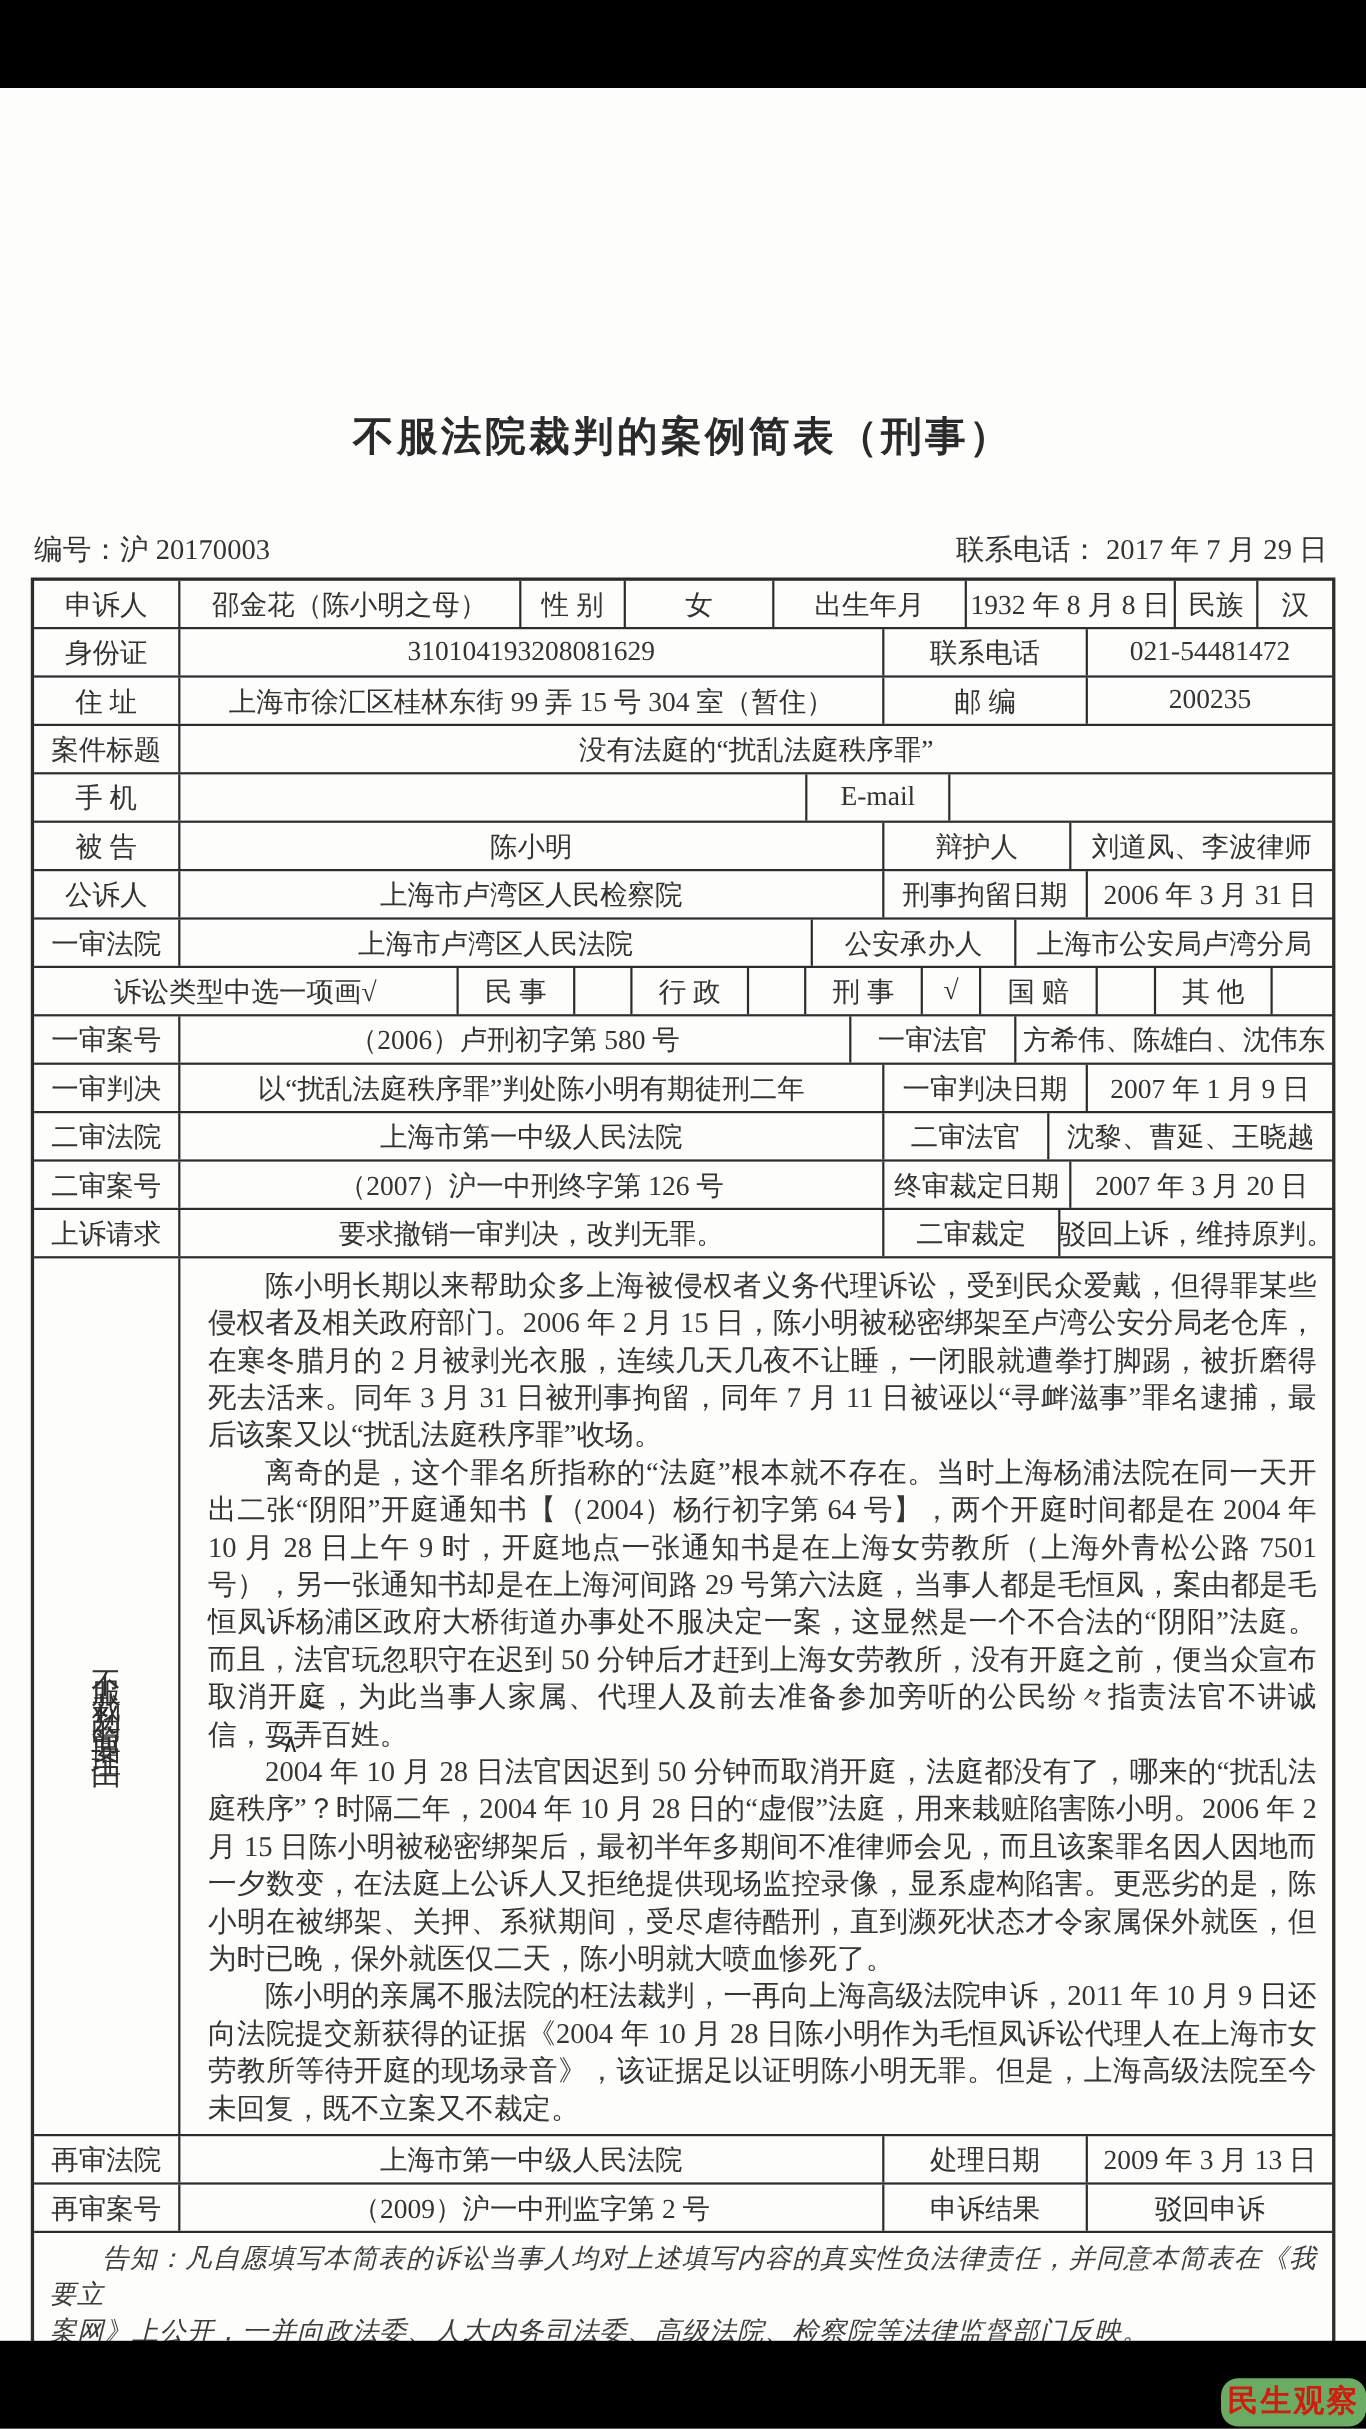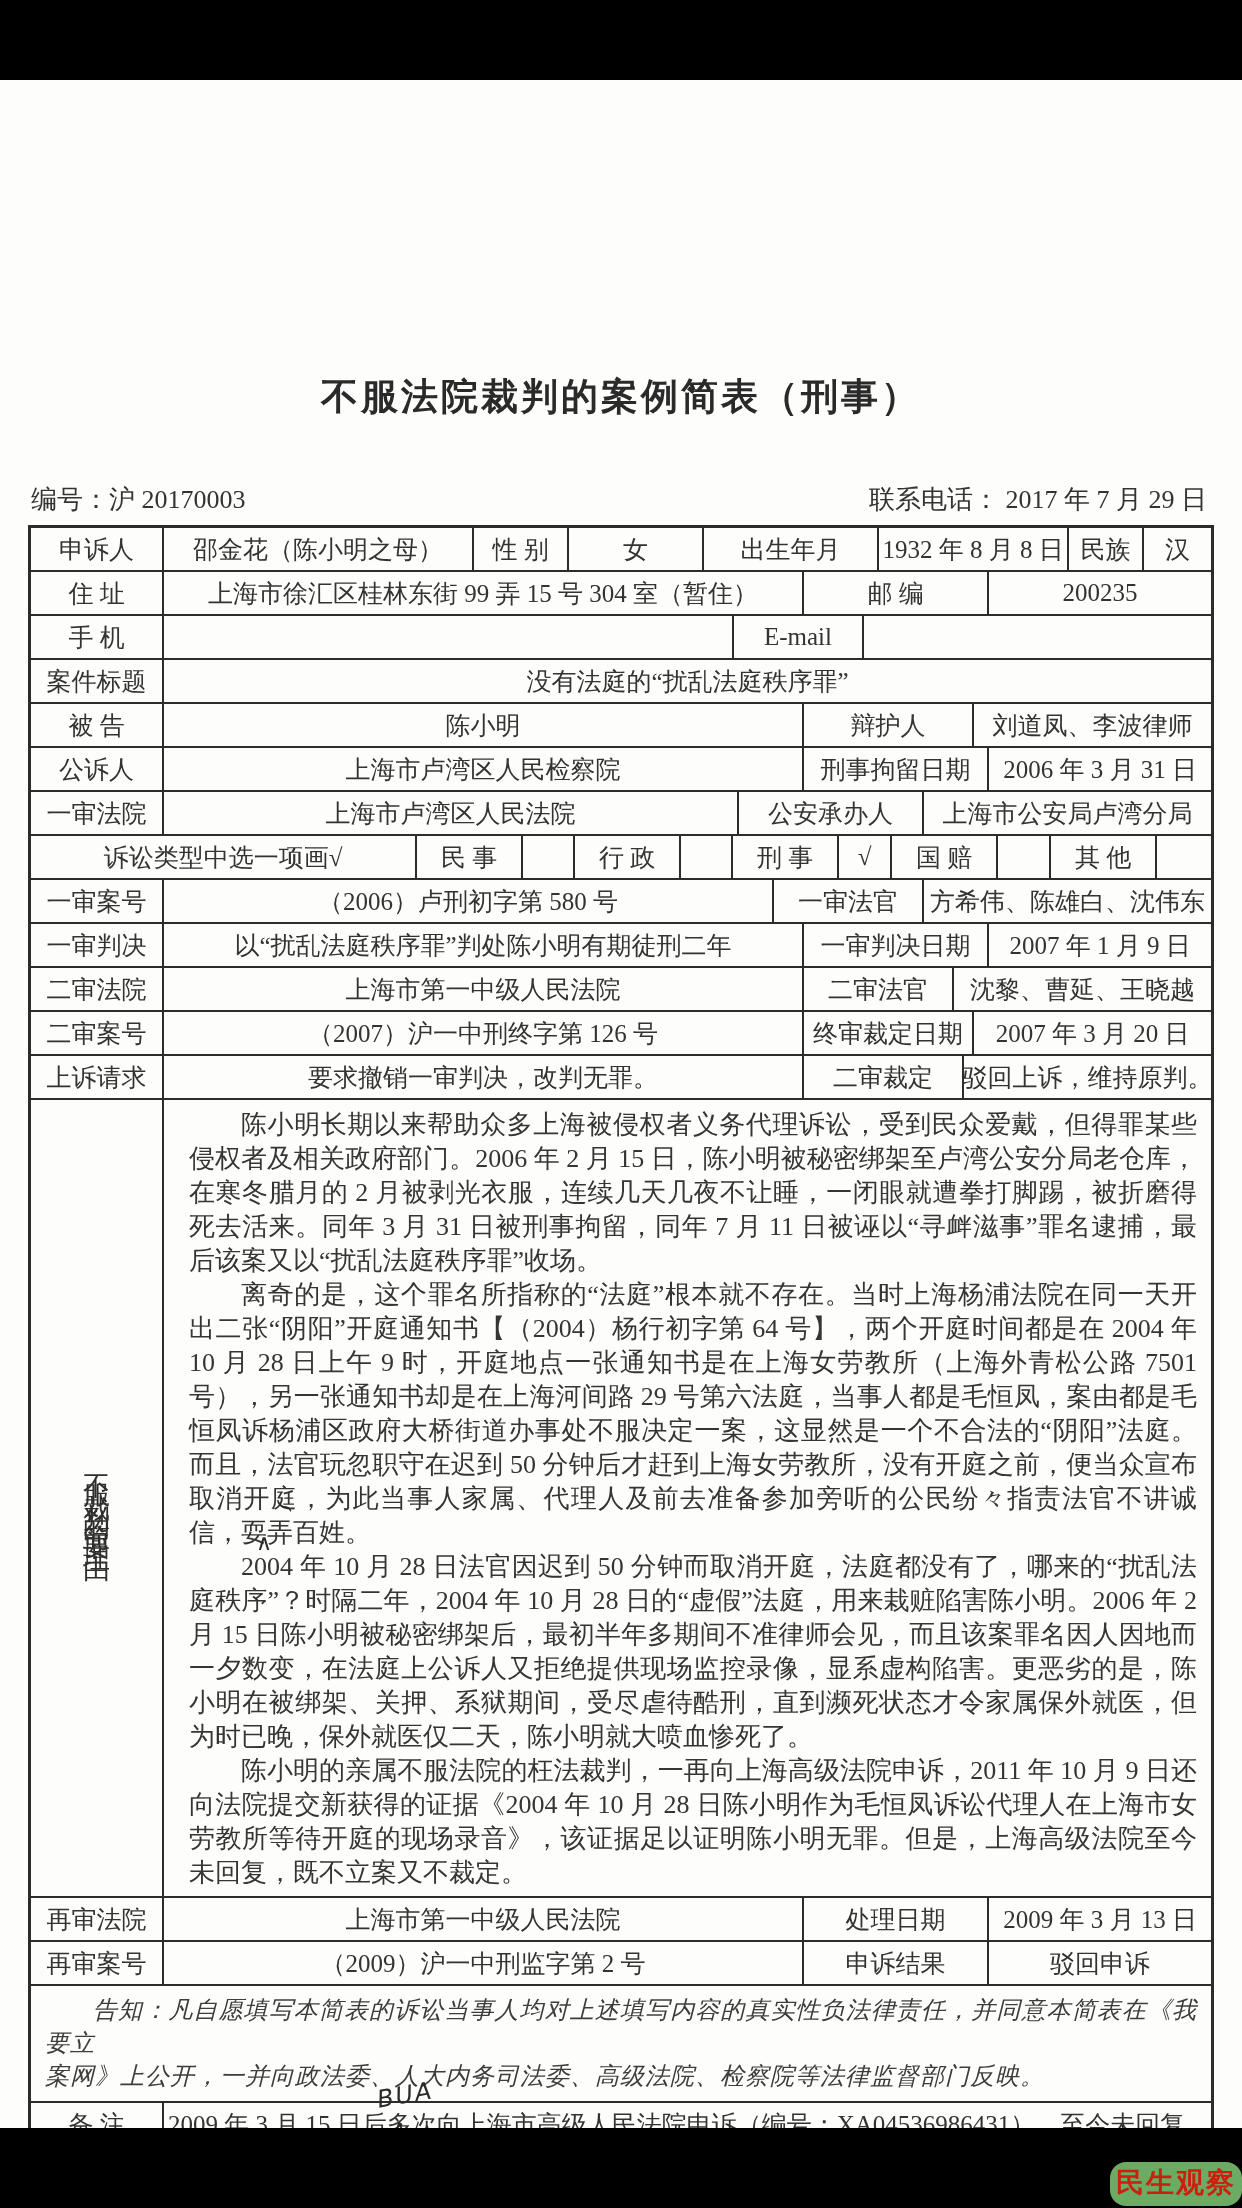--- a/index.html
+++ b/index.html
@@ -58,38 +58,44 @@
         <div class="cell" style="flex:0 0 133px">申诉人</div>
         <div class="cell" style="flex:0 0 310px">邵金花（陈小明之母）</div>
         <div class="cell" style="flex:0 0 95px">性 别</div>
         <div class="cell" style="flex:0 0 135px">女</div>
         <div class="cell" style="flex:0 0 175px">出生年月</div>
         <div class="cell" style="flex:0 0 190px">1932 年 8 月 8 日</div>
         <div class="cell" style="flex:0 0 75px">民族</div>
         <div class="cell grow">汉</div>
       </div>
 
+      <div class="trow">
+        <div class="cell" style="flex:0 0 133px">身份证</div>
+        <div class="cell" style="flex:0 0 640px">310104193208081629</div>
+        <div class="cell" style="flex:0 0 185px">联系电话</div>
+        <div class="cell grow">021-54481472</div>
+      </div>
 
       <div class="trow">
         <div class="cell" style="flex:0 0 133px">住 址</div>
         <div class="cell" style="flex:0 0 640px">上海市徐汇区桂林东街 99 弄 15 号 304 室（暂住）</div>
         <div class="cell" style="flex:0 0 185px">邮 编</div>
         <div class="cell grow">200235</div>
       </div>
 
       <div class="trow">
+        <div class="cell" style="flex:0 0 133px">案件标题</div>
+        <div class="cell grow">没有法庭的“扰乱法庭秩序罪”</div>
+      </div>
+
+      <div class="trow">
         <div class="cell" style="flex:0 0 133px">手 机</div>
         <div class="cell" style="flex:0 0 570px"></div>
         <div class="cell" style="flex:0 0 130px">E-mail</div>
         <div class="cell grow"></div>
-      </div>
-
-      <div class="trow">
-        <div class="cell" style="flex:0 0 133px">案件标题</div>
-        <div class="cell grow">没有法庭的“扰乱法庭秩序罪”</div>
       </div>
 
       <div class="trow">
         <div class="cell" style="flex:0 0 133px">被 告</div>
         <div class="cell" style="flex:0 0 640px">陈小明</div>
         <div class="cell" style="flex:0 0 170px">辩护人</div>
         <div class="cell grow">刘道凤、李波律师</div>
       </div>
 
       <div class="trow">

